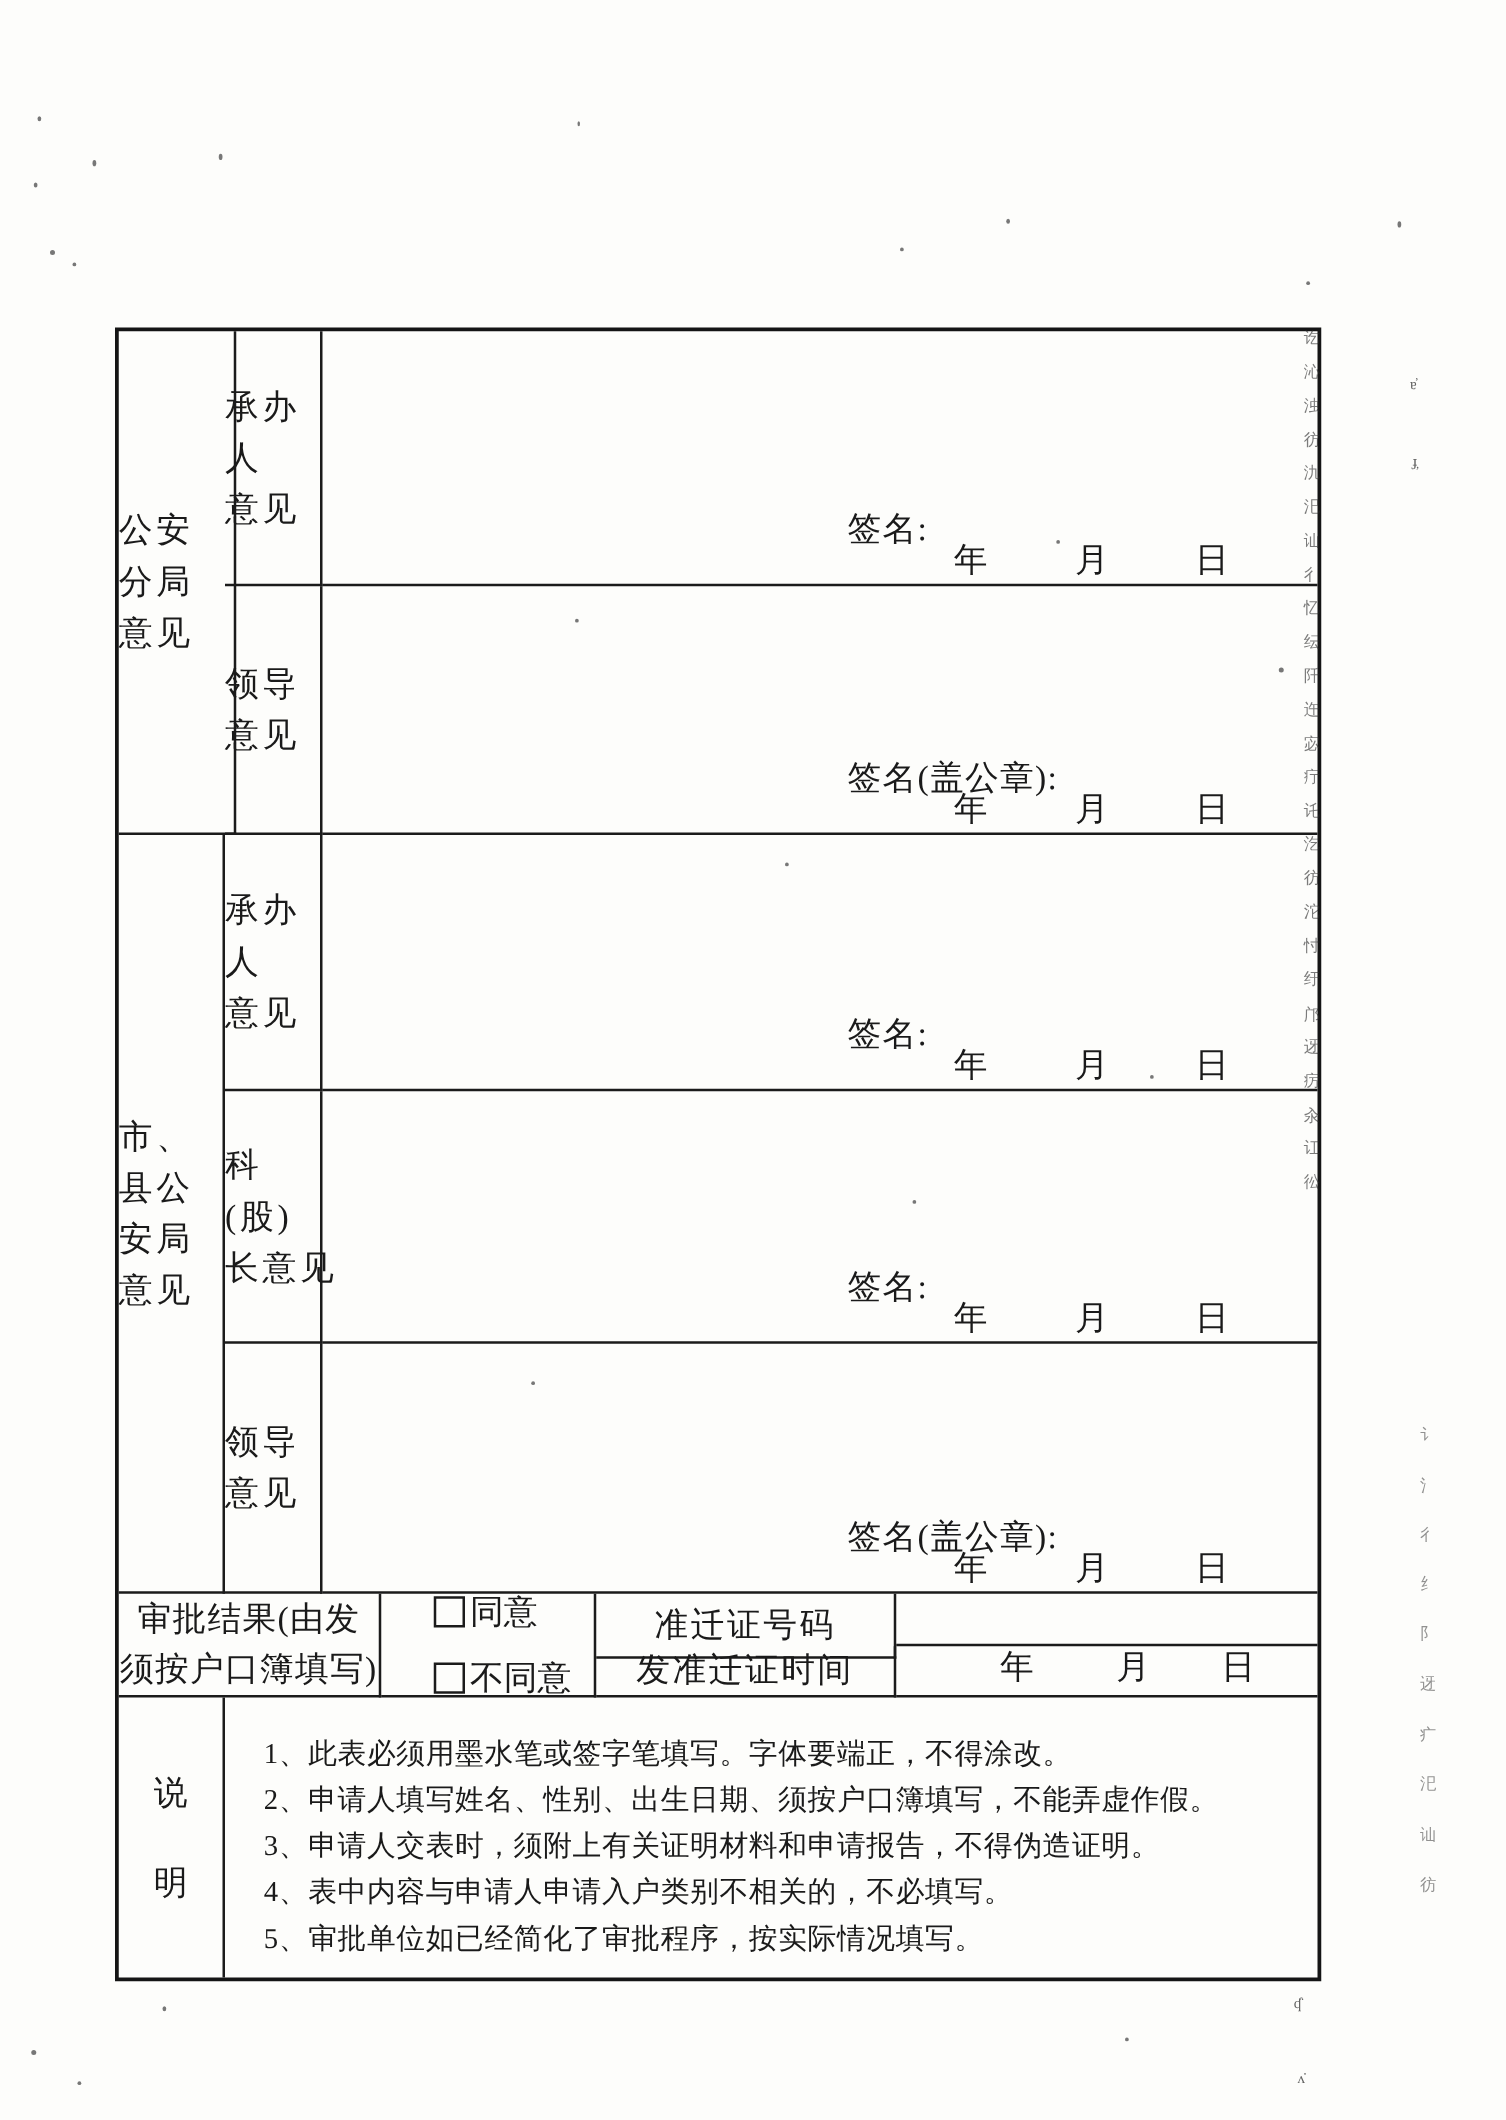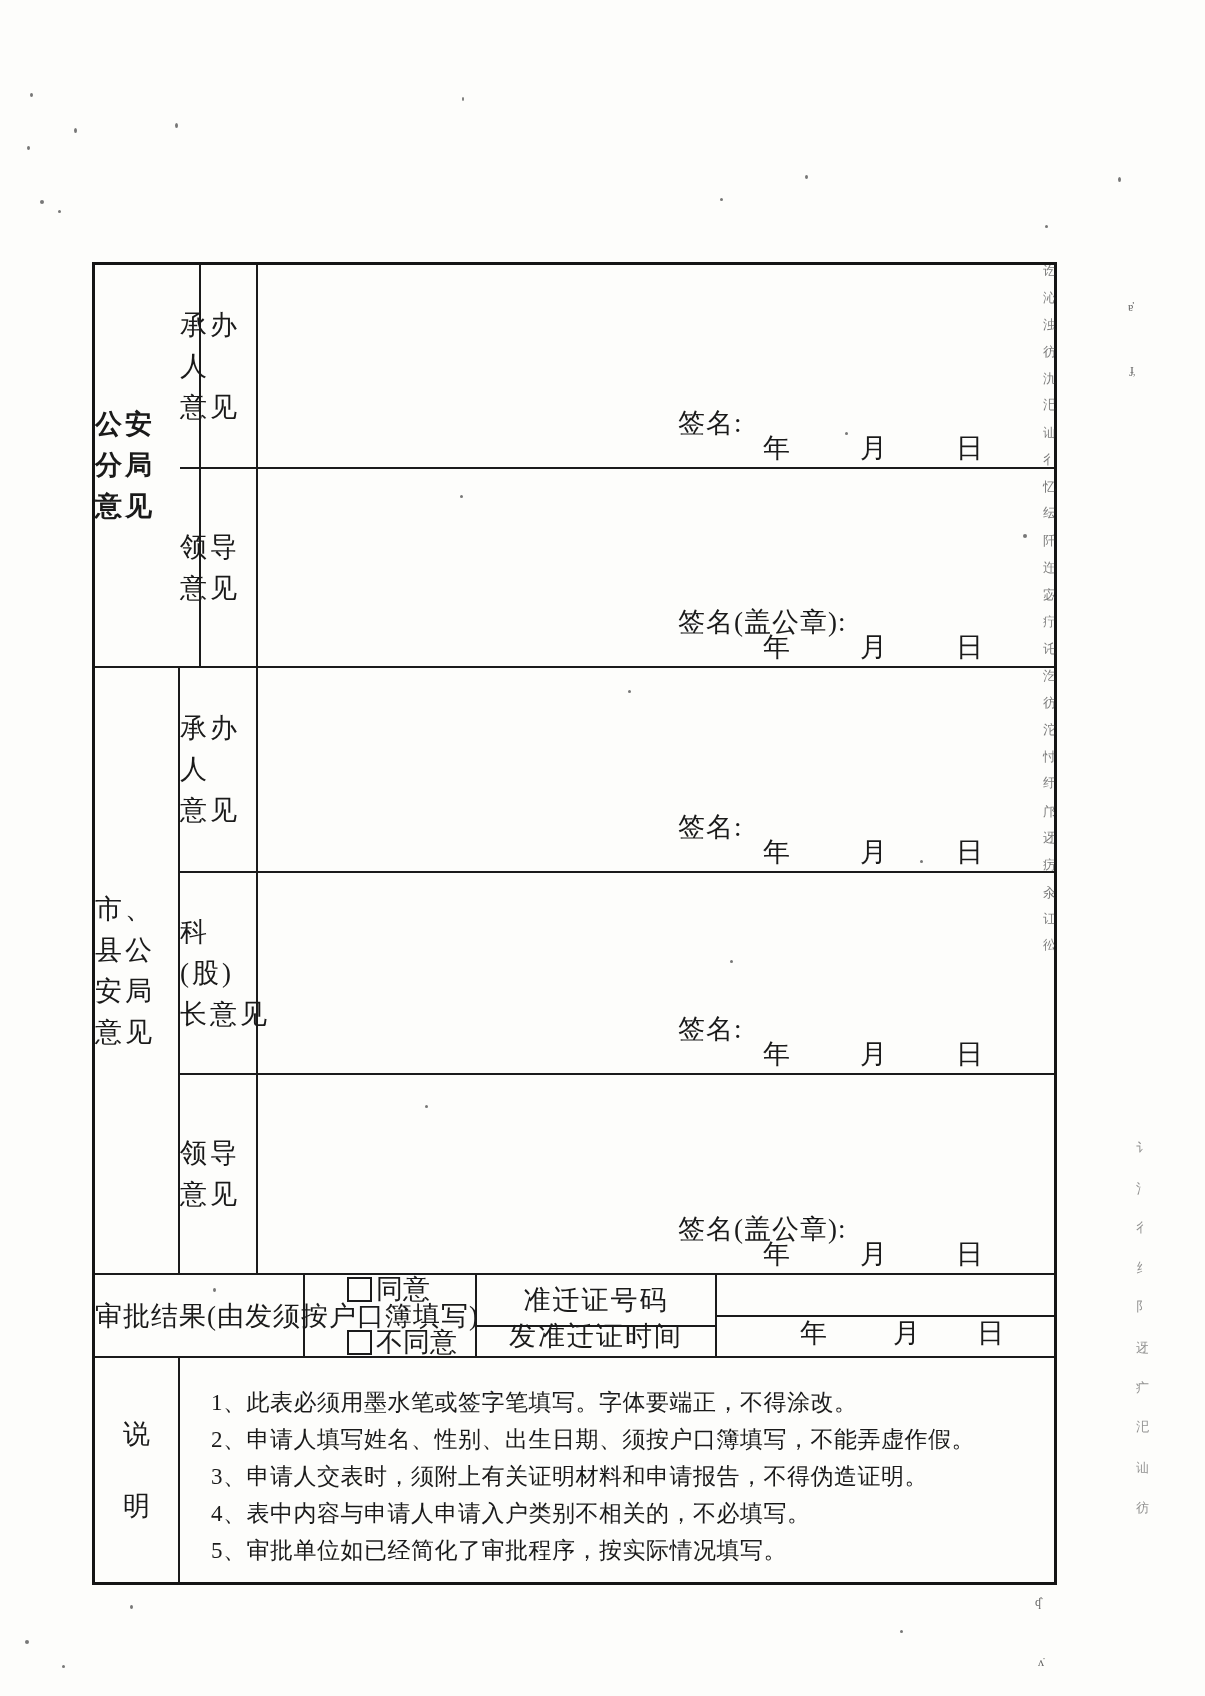--- a/index.html
+++ b/index.html
@@ -38,21 +38,21 @@
   .sign-label{
     position:absolute;left:420px;bottom:30px;
     font-size:27px;letter-spacing:1px;white-space:nowrap;
   }
   .date-line{position:absolute;left:0;right:0;bottom:4px;height:28px;}
   .date-line span{position:absolute;font-size:27px;}
   .d-y{left:505px;} .d-m{left:602px;} .d-d{left:698px;}
   .date-line.small .d-y{left:83px;} .date-line.small .d-m{left:176px;} .date-line.small .d-d{left:260px;}
   
   .result-label{
-    display:flex;justify-content:flex-start;
+    display:flex;flex-direction:column;justify-content:flex-start;
     align-items:center;text-align:center;
   }
   .result-label .ln{line-height:40px;letter-spacing:1px;white-space:nowrap;}
   .chk-cell{display:flex;flex-direction:column;justify-content:center;gap:26px;padding-left:42px;}
   .chk-row{display:flex;align-items:center;white-space:nowrap;}
   .chk-box{
     display:inline-block;width:21px;height:21px;
     border:2.5px solid #1b1b1b;margin-right:4px;flex:0 0 auto;
   }
   .mini-label{display:flex;align-items:center;justify-content:center;letter-spacing:2px;white-space:nowrap;}
@@ -81,21 +81,21 @@
   .speck{position:absolute;background:#2f2f2f;border-radius:50%;opacity:.65;}
   .mark{position:absolute;font-size:12px;color:#222;opacity:.7;filter:blur(.3px);}
 </style>
 </head>
 <body>
 
 <div class="page">
 
   <div class="form-table">
 
-    <div class="cell br bb vstack" style="left:0;top:0;width:106px;height:204px;height:403px;font-weight:bold;">
+    <div class="cell br bb vstack" style="left:0;top:0;width:94px;height:204px;height:403px;">
       <div class="ln">公安</div>
       <div class="ln">分局</div>
       <div class="ln">意见</div>
     </div>
 
     <div class="cell br bb vstack" style="left:0;top:403px;width:85px;height:607px;">
       <div class="ln">市、</div>
       <div class="ln">县公</div>
       <div class="ln">安局</div>
       <div class="ln">意见</div>

